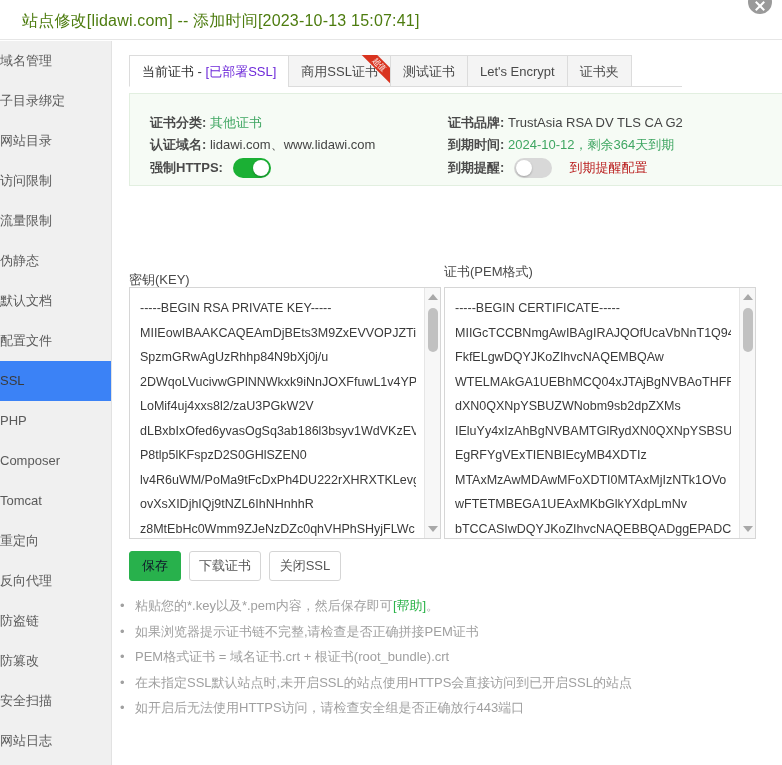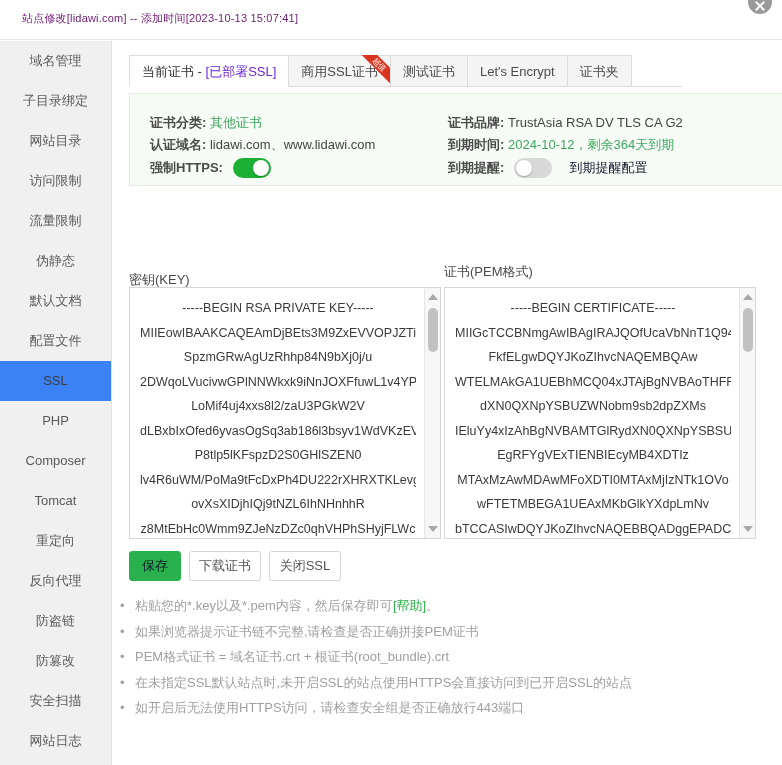--- a/index.html
+++ b/index.html
@@ -12,21 +12,21 @@
   }
 
   
   #titlebar {
     position: absolute; left: 0; top: 0; width: 782px; height: 40px;
     background: #ffffff;
     border-bottom: 1px solid #e6e6e6;
   }
   #titlebar .title-text {
     position: absolute; left: 22px; top: 11px;
-    font-size: 11px; color: #701a75; letter-spacing: 0.2px;
+    font-size: 16px; color: #4d7c0f; letter-spacing: 0.2px;
     white-space: nowrap;
   }
   #close-btn {
     position: absolute; right: 8px; top: -12px;
     width: 28px; height: 28px; border-radius: 50%;
     background: #9a9a9a;
     border: 2px solid #ffffff;
     cursor: pointer;
   }
   #close-btn::before, #close-btn::after {
@@ -38,21 +38,21 @@
 
   
   #sidebar {
     position: absolute; left: 0; top: 41px;
     width: 112px; height: 724px;
     background: #f0f0f0;
     border-right: 1px solid #e2e2e2;
   }
   .side-item {
     height: 40px; line-height: 40px;
-    text-align: center;
+    text-align: left;
     font-size: 13px; color: #5a5a5a;
     cursor: pointer;
     white-space: nowrap;
   }
   .side-item.active {
     background: #3b82f6;
     color: #3b3b3b;
   }
 
   
@@ -112,21 +112,21 @@
   #infobox {
     position: absolute; left: 16px; top: 52px;
     width: 758px; height: 93px;
     background: #f6fbf5;
     border: 1px solid #e2efe0;
   }
   .info-row { position: absolute; font-size: 13px; white-space: nowrap; }
   .info-label { color: #4a4a4a; font-weight: bold; }
   .info-val { color: #444444; }
   .info-val.green { color: #3fa662; }
-  .info-link { color: #0f172a; cursor: pointer; font-family: Liberation Mono, monospace; }
+  .info-link { color: #b91c1c; cursor: pointer; font-family: Liberation Mono, monospace; }
 
   #ir-cat   { left: 20px; top: 20px; }
   #ir-dom   { left: 20px; top: 42px; }
   #ir-https { left: 20px; top: 64px; }
   #ir-brand { left: 318px; top: 20px; }
   #ir-exp   { left: 318px; top: 42px; }
   #ir-rem   { left: 318px; top: 64px; }
 
   
   .toggle {
@@ -160,21 +160,20 @@
     font-size: 12.5px;
     color: #3a3a3a;
     cursor: text;
   }
   #ta-key { left: 16px; top: 246px; }
   #ta-pem { left: 331px; top: 246px; }
   .ta-inner {
     padding: 8px 10px 0 10px;
     width: 296px;
     word-break: break-all;
-    text-align: center;
   }
   .ta-line {
     line-height: 24.5px;
     white-space: nowrap;
     overflow: hidden;
   }
 
   
   .sbar {
     position: absolute; right: 0; top: 0;

